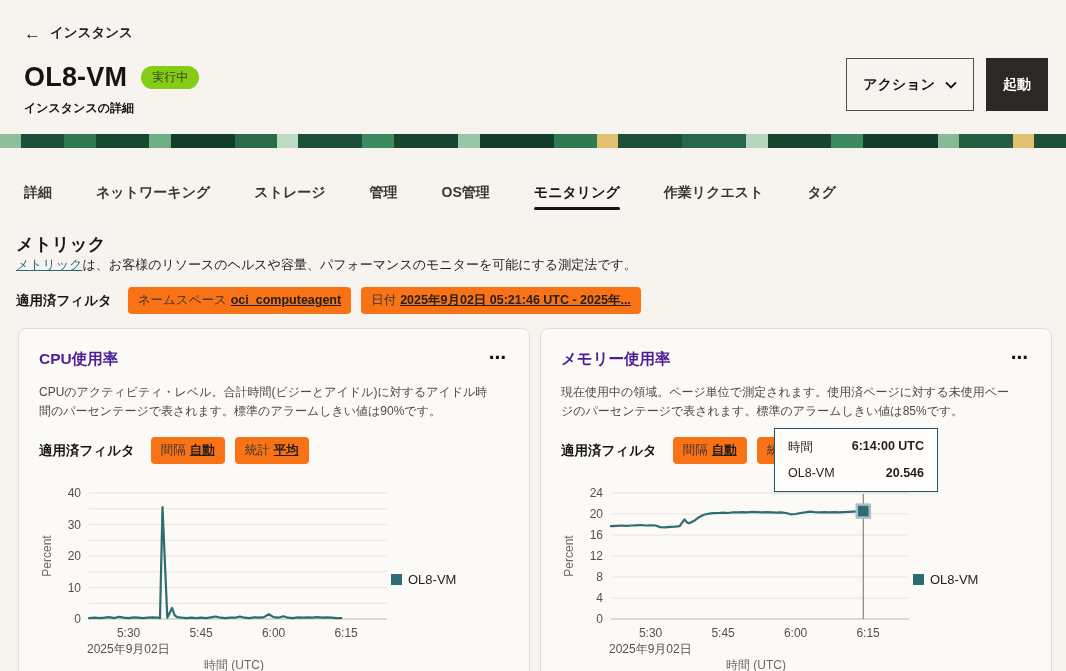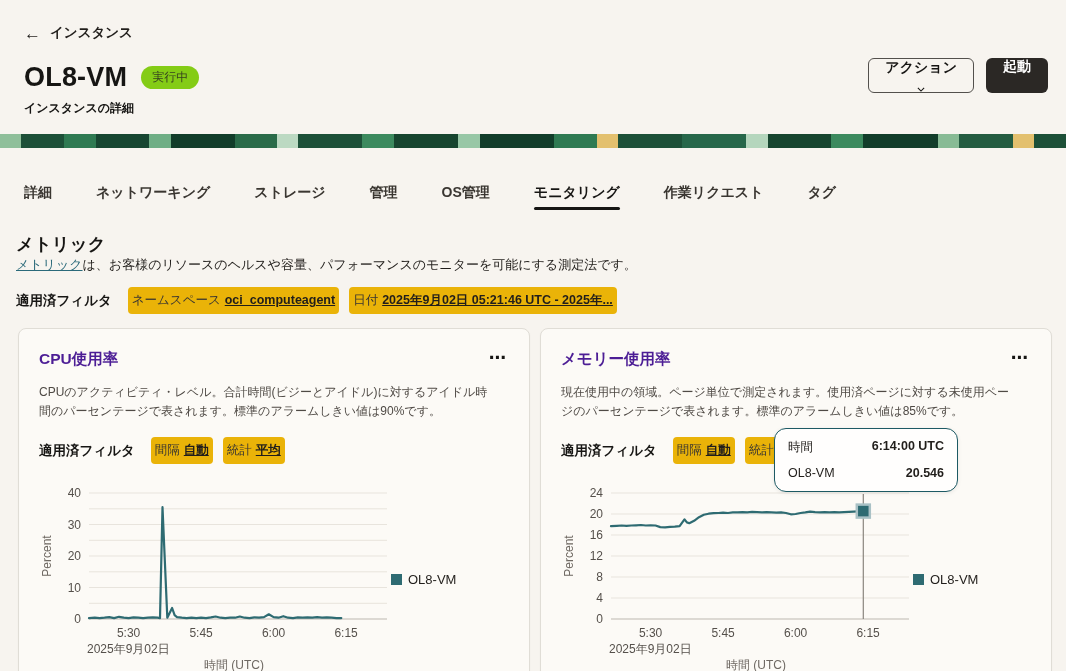--- a/index.html
+++ b/index.html
@@ -13,21 +13,21 @@
   .back-row { display:flex; align-items:center; gap:9px; font-size:13.5px; font-weight:700; cursor:pointer; width:max-content; }
   .back-arrow { font-size:17px; line-height:1; }
   .title-row { display:flex; align-items:center; margin-top:20px; }
   .page-title { font-size:27px; font-weight:800; letter-spacing:.2px; color:#161513; }
   .badge {
     margin-left:14px; background:#84cc16; color:#36411f; font-size:12px; font-weight:500;
     padding:4px 11px; border-radius:999px; line-height:1.2;
   }
   .subtitle { margin-top:7px; font-size:12px; font-weight:700; color:#161513; }
   .hdr-actions { position:absolute; top:58px; right:18px; display:flex; gap:12px; }
-  .btn { height:35px; border-radius:6px; font-size:14px; font-weight:700; display:flex; align-items:center; cursor:pointer; font-family:inherit;flex-direction:column; }
+  .btn { height:53px; border-radius:0; font-size:14px; font-weight:700; display:flex; align-items:center; cursor:pointer; font-family:inherit; }
   .btn-secondary { background:transparent; border:1px solid #53504c; padding:0 16px; gap:10px; color:#161513; }
   .btn-primary { background:#2b2825; border:none; color:#fff; padding:0 17px;font-family:Liberation Serif, serif; }
   
   .banner { height:14px; margin-top:17px;
     background-image:linear-gradient(90deg,
       #8fbf9a 0 2%, #1d5038 2% 6%, #2f7a52 6% 9%, #174631 9% 14%, #6fae85 14% 16%,
       #123d2a 16% 22%, #2a6b49 22% 26%, #bcd9c2 26% 28%, #1d5038 28% 34%, #3c8a5e 34% 37%,
       #17452f 37% 43%, #98c7a6 43% 45%, #123d2a 45% 52%, #2f7a52 52% 56%, #e3c06e 56% 58%,
       #1d5038 58% 64%, #27674a 64% 70%, #b5d6bd 70% 72%, #17452f 72% 78%, #3c8a5e 78% 81%,
       #123d2a 81% 88%, #88bb95 88% 90%, #245c41 90% 95%, #e3c06e 95% 97%, #1d5038 97% 100%);
@@ -38,42 +38,42 @@
   .tab.active { font-weight:700; color:#161513; }
   .tab.active::after { content:""; position:absolute; left:0; right:0; bottom:3px; height:3px; background:#161513; border-radius:2px; }
   
   .metrics { padding:0 18px 0 16px; }
   .sec-heading { font-size:17.5px; font-weight:800; color:#161513; margin-top:19px; }
   .intro { font-size:13px; color:#211e1b; }
   .link { color:#2b6a7a; text-decoration:underline; cursor:pointer; }
   .filters-row { display:flex; align-items:center; gap:16px; margin-top:13px; }
   .filters-label { font-size:13.5px; font-weight:700; color:#161513; }
   .chips { display:flex; gap:10px; }
-  .chip { background:#eab308; border-radius:4px; padding:5px 4px; font-size:12.5px; color:#3a3631; cursor:pointer; white-space:nowrap; }
+  .chip { background:#f97316; border-radius:4px; padding:5px 10px; font-size:12.5px; color:#3a3631; cursor:pointer; white-space:nowrap; }
   .chip .chip-val { font-weight:700; text-decoration:underline; color:#211e1b; margin-left:4px; }
   
   .cards { display:grid; grid-template-columns:1fr 1fr; gap:10px; margin:14px 18px 0 20px; }
   .card {
     background:#fcfaf6; border:1px solid #e0ddd6; border-radius:8px; height:372px;
     padding:20px; position:relative; box-shadow:0 1px 2px rgba(0,0,0,.04);
   }
   .card-title { font-size:15.5px; font-weight:800; color:#4c1d95; }
   .menu-btn { position:absolute; top:14px; right:16px; background:none; border:none; font-size:17px; font-weight:700;
     letter-spacing:1px; color:#161513; cursor:pointer; padding:4px 6px; font-family:inherit; }
   .card-desc { margin-top:13px; font-size:12px; line-height:1.55; color:#4f4a45; max-width:452px; }
   .card-filters { display:flex; align-items:center; gap:16px; margin-top:17px; }
   .chart-wrap { margin-top:19px; }
   svg text { font-family:"Liberation Sans","DejaVu Sans",sans-serif; }
   .axtick { font-size:12px; fill:#55504b; }
   .axlabel { font-size:12px; fill:#6e6862; }
   .legend-text { font-size:13px; fill:#211e1b; }
   
   .tooltip {
-    position:absolute; left:233px; top:99px; width:184px; background:#fffefd;
-    border:1.5px solid #1d5a64; border-radius:12px; padding:10px 13px 11px 13px; z-index:6;
+    position:absolute; left:233px; top:99px; width:164px; background:#fffefd;
+    border:1.5px solid #1d5a64; border-radius:0; padding:10px 13px 11px 13px; z-index:6;
     box-shadow:0 1px 4px rgba(0,0,0,.08);
   }
   .tt-row { display:flex; justify-content:space-between; font-size:12.5px; color:#211e1b; }
   .tt-row + .tt-row { margin-top:10px; }
   .tt-val { font-weight:700; }
 </style>
 </head>
 <body>
 
 <div class="hdr">

